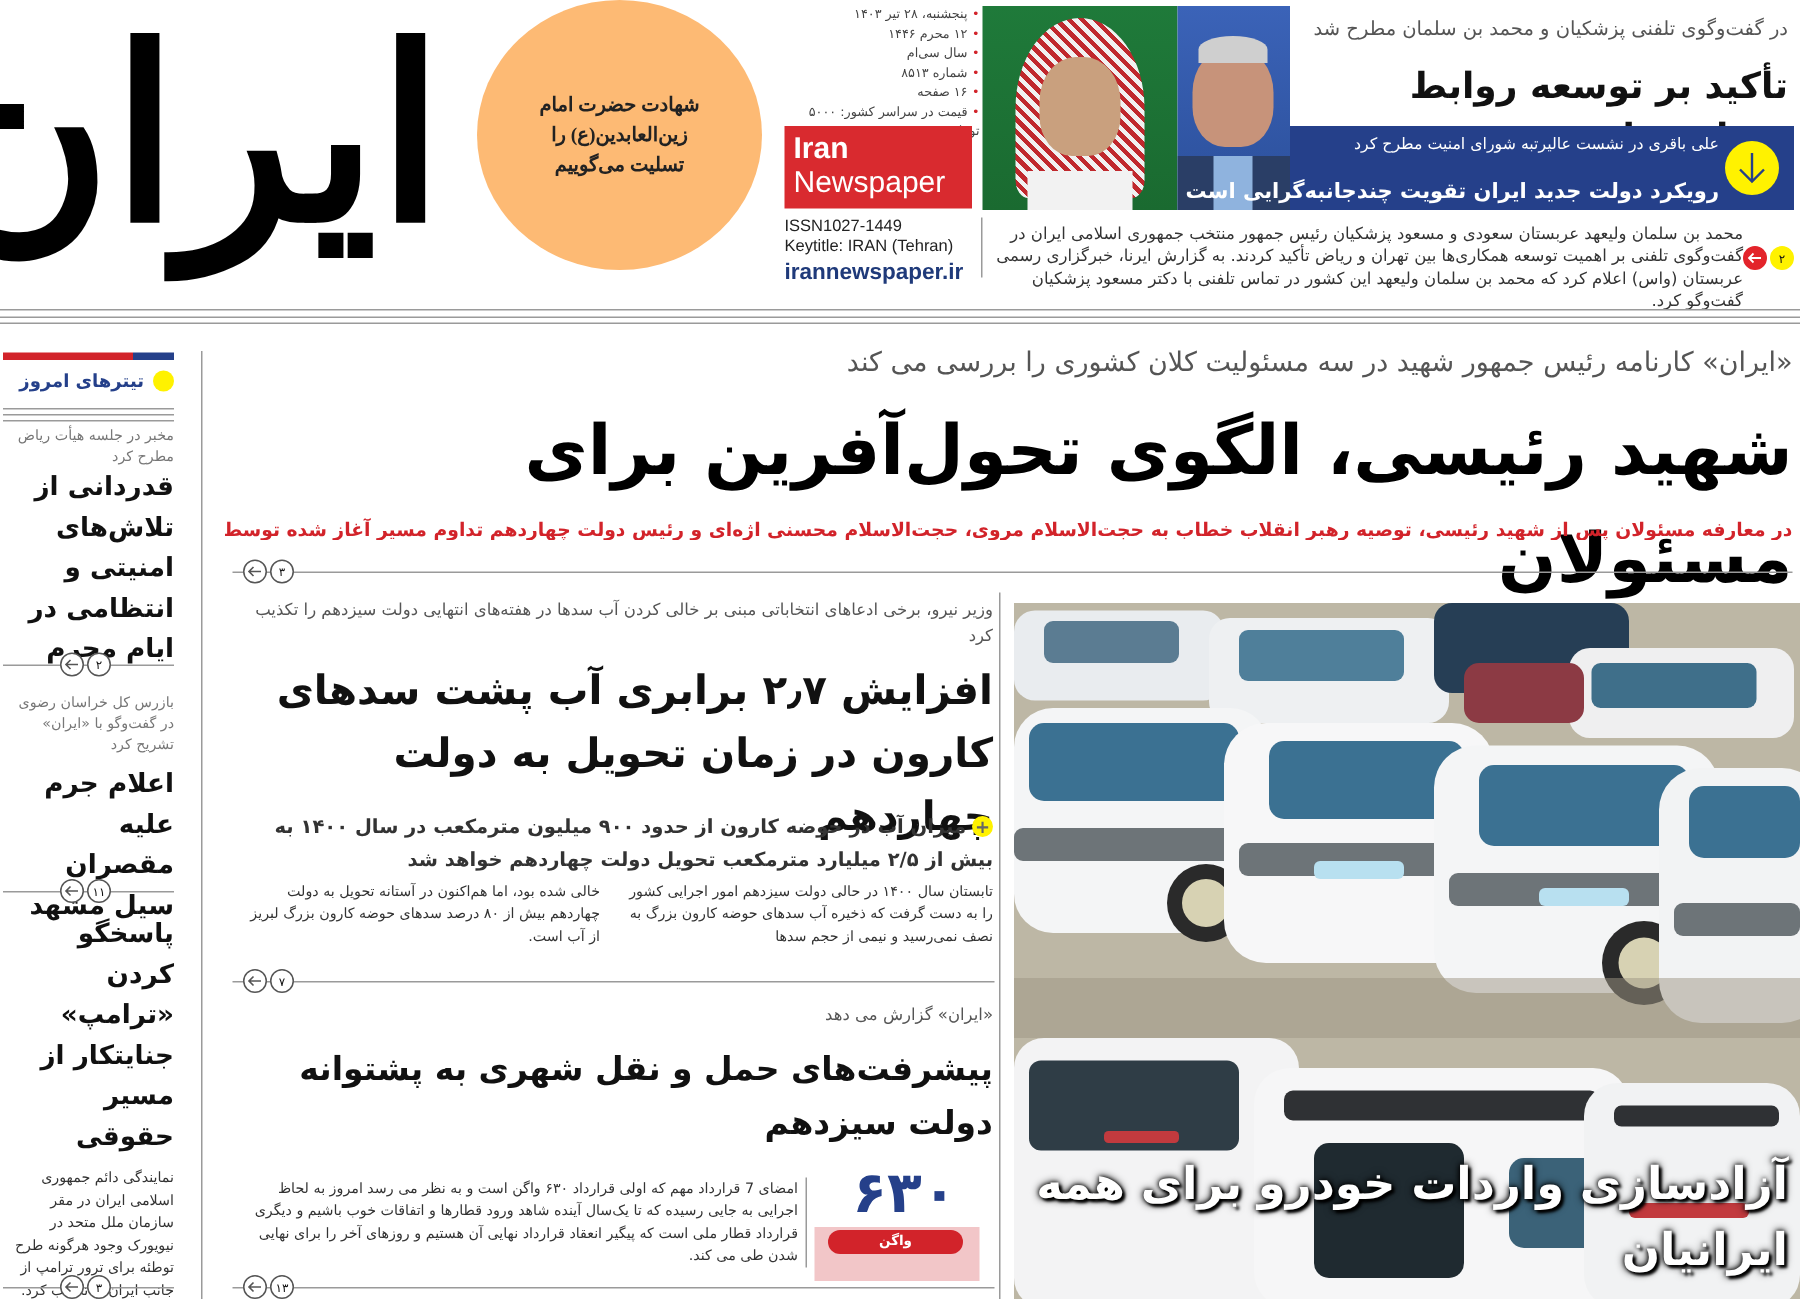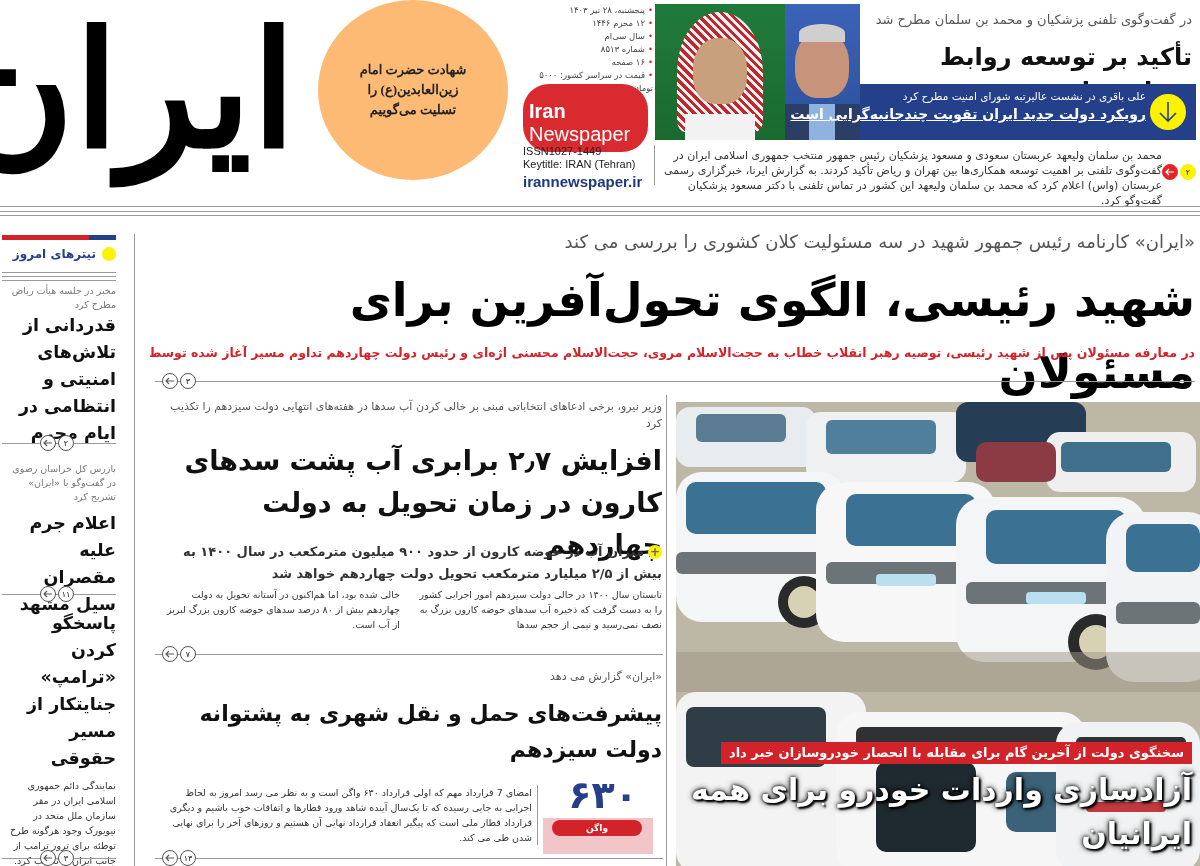--- a/index.html
+++ b/index.html
@@ -10,38 +10,38 @@
 
   
   #logo { left: 6px; top: 0; width: 290px; height: 185px; font-family: "DejaVu Serif", serif; font-weight: 700; font-size: 160px; line-height: 180px; color: #000; text-align: center; letter-spacing: -6px; direction: rtl; }
   #condolence { left: 318px; top: 0; width: 190px; height: 180px; border-radius: 50%; background: #fdba74; display: flex; align-items: center; justify-content: center; text-align: center; direction: rtl; font-family: Liberation Serif, serif; }
   #condolence .txt { font-size: 13px; font-weight: 700; line-height: 20px; color: #222; width: 130px; }
 
   #issue-info { left: 523px; top: 4px; width: 130px; direction: rtl; text-align: right; font-size: 8.5px; color: #444; line-height: 13px; }
   #issue-info li { list-style: none; }
   #issue-info li .dot { color: #d2232a; margin-left: 3px; }
 
-  #brand-box { left: 523px; top: 84px; width: 125px; height: 68px; background: #d92a2f; color: #fff; padding: 16px 6px; border-radius: 26px; }
+  #brand-box { left: 523px; top: 84px; width: 125px; height: 55px; background: #d92a2f; color: #fff; padding: 4px 6px; }
   #brand-box .b1 { font-family: "Liberation Sans", sans-serif; font-weight: 700; font-size: 20px; line-height: 22px; }
   #brand-box .b2 { font-family: "Liberation Sans", sans-serif; font-size: 20px; line-height: 24px; }
   #issn { left: 523px; top: 145px; width: 130px; font-family: "Liberation Sans", sans-serif; font-size: 11px; line-height: 13px; color: #222; }
   #site { left: 523px; top: 173px; font-family: "Liberation Sans", sans-serif; font-weight: 700; font-size: 15px; color: #1f3a7a; }
 
   #photo-mbs { left: 655px; top: 4px; width: 130px; height: 136px; background: linear-gradient(180deg, #1f7a3a 0%, #1a6a30 100%); overflow: hidden; }
   #photo-pez { left: 785px; top: 4px; width: 75px; height: 136px; background: linear-gradient(180deg, #3b63b8 0%, #2b4f9a 100%); overflow: hidden; }
   .face { position: absolute; border-radius: 45% 45% 40% 40%; background: #c9a07e; }
   .ghutra { position: absolute; background: repeating-linear-gradient(45deg, #c0282d 0 3px, #f1f1f1 3px 6px); border-radius: 50% 50% 10% 10%; }
   .robe { position: absolute; background: #f2f2f2; }
   .jacket { position: absolute; background: #2a3e66; }
 
   #top-kicker { left: 860px; top: 12px; width: 332px; font-size: 13px; color: #555; }
   #top-headline { left: 860px; top: 40px; width: 332px; font-size: 24px; font-weight: 700; color: #111; line-height: 34px; }
   #blue-band { left: 860px; top: 84px; width: 336px; height: 56px; background: #25408a; }
   #blue-band .k { position: absolute; right: 50px; top: 6px; font-size: 10.5px; color: #fff; }
-  #blue-band .h { position: absolute; right: 50px; top: 22px; font-size: 14px; font-weight: 700; color: #fff; white-space: nowrap; text-decoration: underline; }
+  #blue-band .h { position: absolute; right: 50px; top: 36px; font-size: 14px; font-weight: 700; color: #fff; white-space: nowrap; }
   #arrow-circle { position: absolute; right: 10px; top: 10px; width: 36px; height: 36px; border-radius: 50%; background: #fff200; display: flex; align-items: center; justify-content: center; }
 
   #pez-body { left: 662px; top: 148px; width: 500px; font-size: 11px; line-height: 15px; color: #333; }
   #pez-ref { left: 1162px; top: 163px; width: 36px; height: 18px; }
 
   .ref { display: inline-flex; align-items: center; gap: 2px; }
   .ref .num { width: 16px; height: 16px; border-radius: 50%; border: 1px solid #555; font-size: 8px; display: flex; align-items: center; justify-content: center; background: #fff; }
   .ref .arr { width: 16px; height: 16px; border-radius: 50%; border: 1px solid #555; display: flex; align-items: center; justify-content: center; background: #fff; }
   .ref-filled .num { background: #fff200; border-color: #fff200; }
   .ref-filled .arr { background: #e3242b; border-color: #e3242b; }
@@ -300,15 +300,14 @@
       <rect x="160" y="310" width="250" height="160" rx="24" fill="#f6f6f7"></rect>
       <rect x="180" y="325" width="210" height="20" rx="6" fill="#2f3134"></rect>
       <rect x="200" y="360" width="100" height="90" rx="10" fill="#1f2a30"></rect>
       <rect x="330" y="370" width="80" height="60" rx="10" fill="#3b6278"></rect>
       <rect x="380" y="320" width="144" height="150" rx="22" fill="#f1f2f3"></rect>
       <rect x="400" y="335" width="110" height="14" rx="5" fill="#2f3134"></rect>
       <rect x="410" y="400" width="80" height="10" rx="4" fill="#c23a3e"></rect>
       <rect x="60" y="352" width="50" height="8" rx="3" fill="#c23a3e"></rect>
     </g>
   </svg>
-  <div id="car-kicker-band" class="rtl">سخنگوی دولت از آخرین گام برای مقابله با انحصار خودروسازان خبر داد</div>
   <div id="car-headline" class="rtl">آزادسازی واردات خودرو برای همه ایرانیان</div>
 </div>
 
 </body></html>

